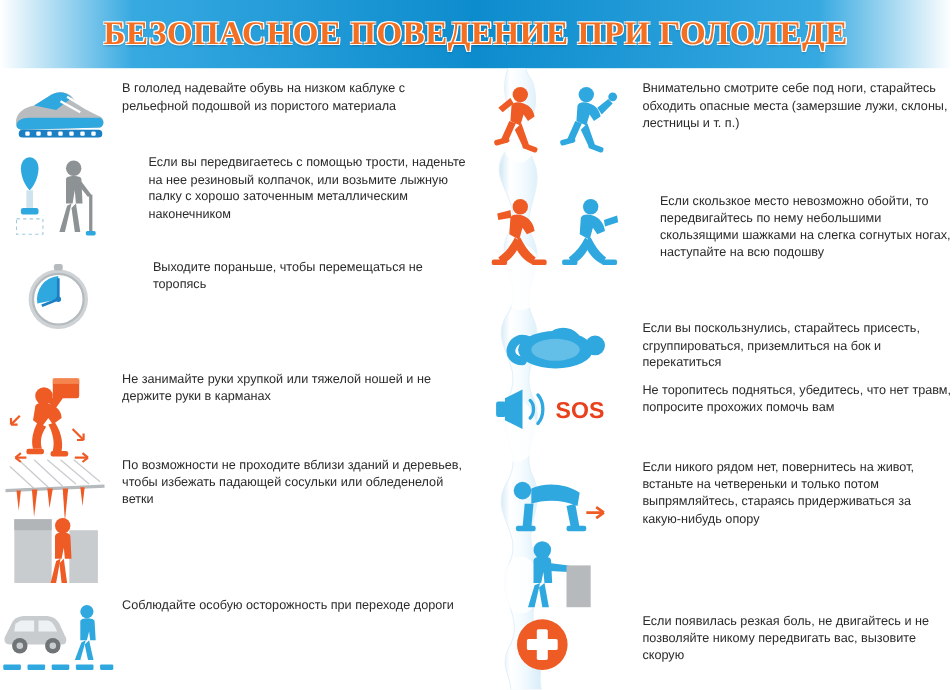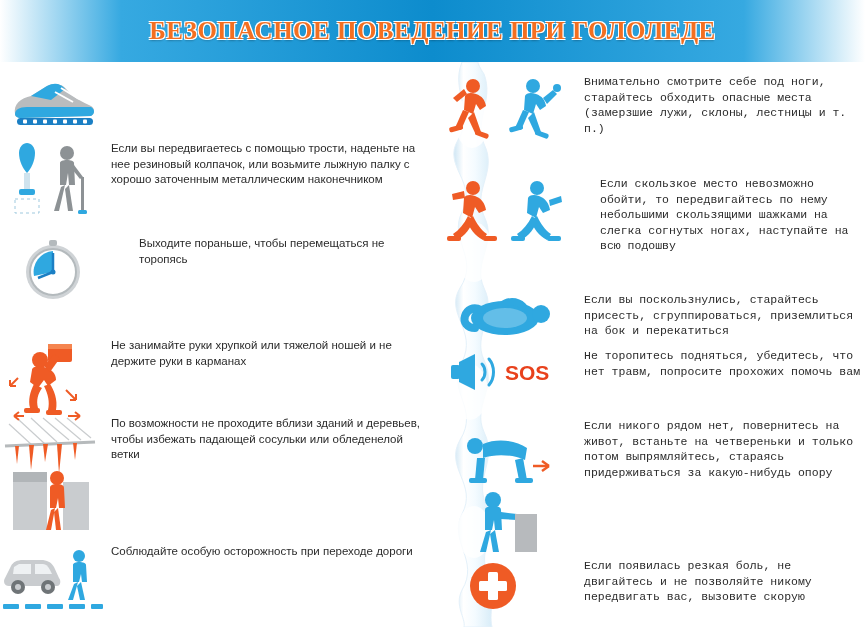--- a/index.html
+++ b/index.html
@@ -29,21 +29,21 @@
     width: 865px;
     height: 62px;
     background: linear-gradient(to right, #ffffff 0%, #36a9e1 14%, #0d8ccd 50%, #36a9e1 86%, #ffffff 100%);
     display: flex;
     align-items: center;
     justify-content: center;
   }
   .header-title {
     font-family: "Liberation Serif", serif;
     font-weight: bold;
-    font-size: 25px;
+    font-size: 30px;
     letter-spacing: 0.5px;
     color: #f36f21;
     text-transform: uppercase;
     text-shadow:
       -1px -1px 0 #ffffff,
       1px -1px 0 #ffffff,
       -1px 1px 0 #ffffff,
       1px 1px 0 #ffffff,
       0 2px 2px rgba(0,0,0,0.25);
     white-space: nowrap;
@@ -75,21 +75,21 @@
   }
 
   
   .l-row { left: 0; width: 432px; }
   .l-icon { width: 105px; }
   .l-text { width: 320px; padding-left: 6px; }
 
   
   .r-row { left: 0; width: 425px; }
   .r-icon { width: 140px; }
-  .r-text { width: 285px; padding-left: 4px; font-family: Liberation Mono, monospace; }
+  .r-text { width: 285px; padding-left: 4px; }
 
   
   .ice-column {
     position: absolute;
     left: 432px;
     top: 62px;
     width: 75px;
     height: 565px;
     overflow: hidden;
   }
@@ -156,23 +156,24 @@
             <rect x="36" y="45.5" width="4" height="4" rx="1"></rect>
             <rect x="46" y="45.5" width="4" height="4" rx="1"></rect>
             <rect x="56" y="45.5" width="4" height="4" rx="1"></rect>
             <rect x="66" y="45.5" width="4" height="4" rx="1"></rect>
             <rect x="76" y="45.5" width="4" height="4" rx="1"></rect>
           </g>
           <path d="M48 18 L 66 28" stroke="#ffffff" stroke-width="2" fill="none"></path>
           <path d="M54 14 L 72 25" stroke="#ffffff" stroke-width="2" fill="none"></path>
         </svg>
       </div>
-    </div>
-
-    <div class="row l-row" style="top:75px;">
+      <div class="text-cell l-text">В гололед надевайте обувь на низком каблуке с рельефной подошвой из пористого материала</div>
+    </div>
+
+    <div class="row l-row" style="top:75px;gap:24px;">
       <div class="icon-cell l-icon">
         <svg width="96" height="78" viewBox="0 0 96 78">
 
           <path d="M14 12 C 14 6, 18 2, 22 2 C 26 2, 30 6, 30 12
                    C 30 20, 26 28, 22 32 C 18 28, 14 20, 14 12 Z" fill="#2fa8e0"></path>
           <rect x="19" y="32" width="6" height="16" fill="#cfe3ee"></rect>
           <rect x="14" y="48" width="16" height="6" rx="2" fill="#2fa8e0"></rect>
           <path d="M10 58 L 34 58 L 34 72 L 10 72 Z" fill="none" stroke="#9fc9de" stroke-width="1" stroke-dasharray="3,3"></path>
 
           <circle cx="62" cy="12" r="7" fill="#8d9295"></circle>

